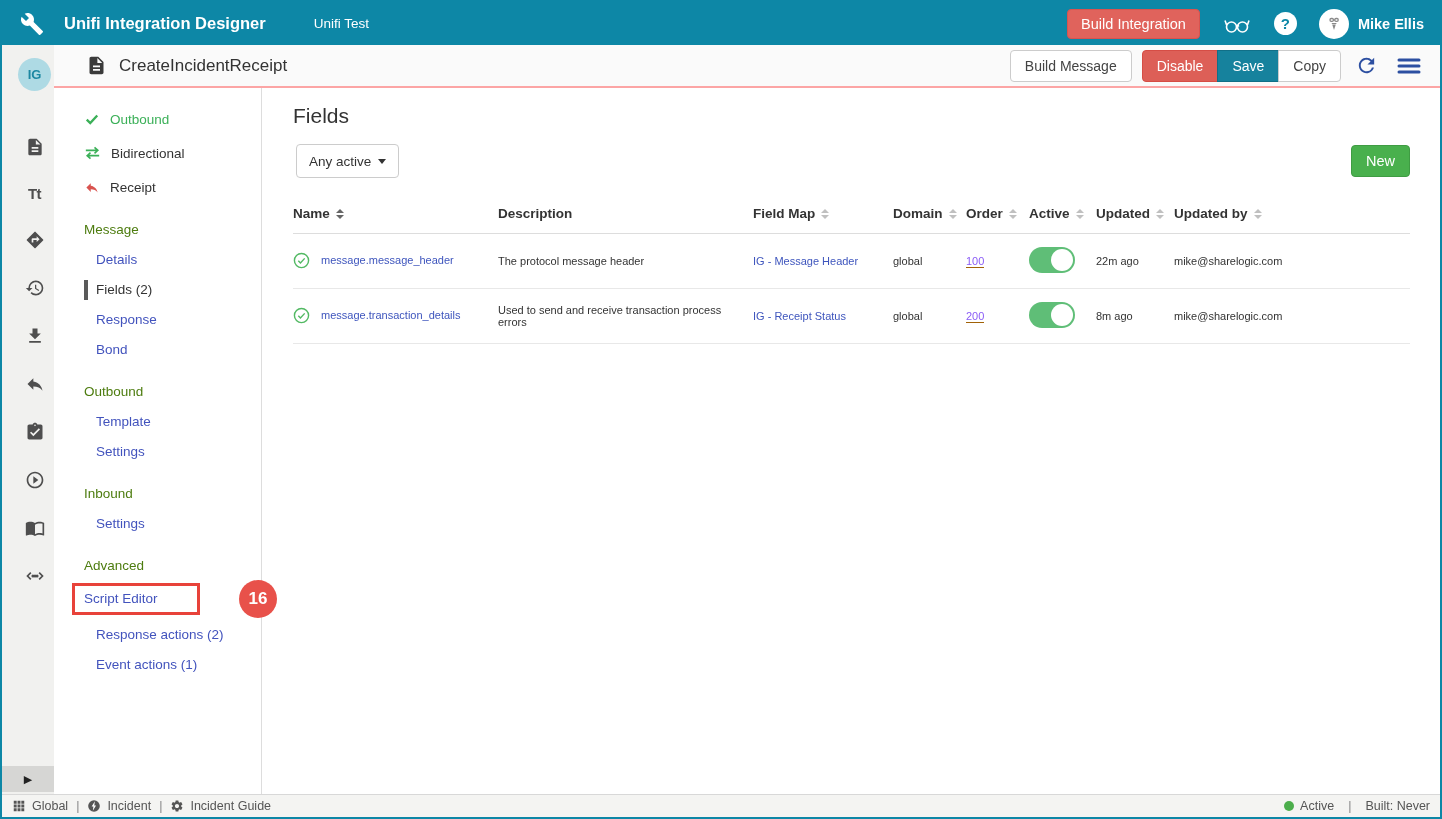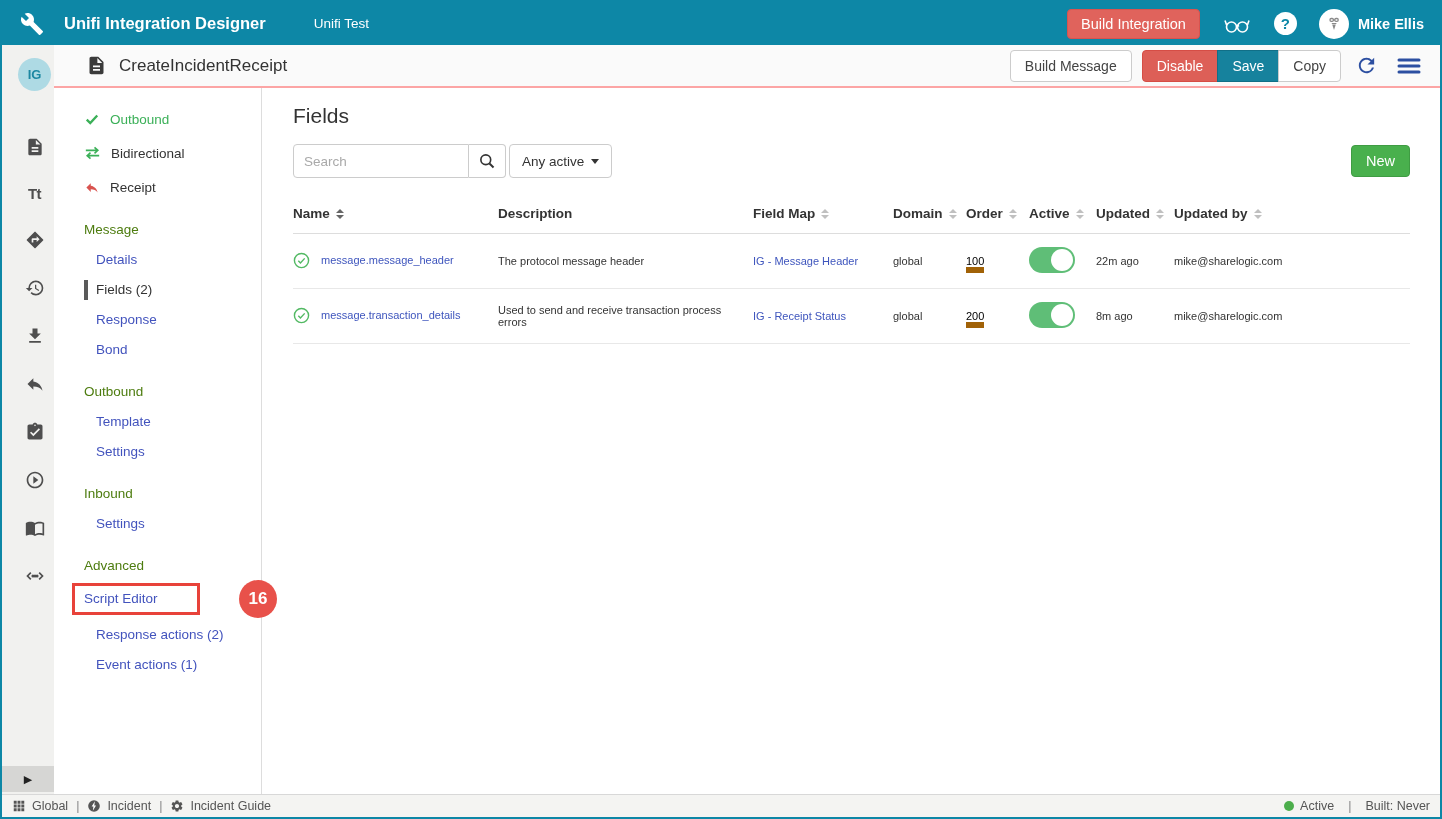--- a/index.html
+++ b/index.html
@@ -74,21 +74,21 @@
   table.fields { width:100%; border-collapse:collapse; margin-top:16px; table-layout:fixed; }
   table.fields th { text-align:left; font-size:13.5px; color:#333; font-weight:bold; padding:12px 10px 12px 0; border-bottom:1px solid #ddd; white-space:nowrap; }
   table.fields td { font-size:11px; color:#333; padding:13px 10px 13px 0; border-bottom:1px solid #e8e8e8; vertical-align:middle; }
   .col-name{width:205px;} .col-desc{width:255px;} .col-map{width:140px;} .col-domain{width:73px;} .col-order{width:63px;} .col-active{width:67px;} .col-updated{width:78px;} .col-by{width:auto;}
   .sort { display:inline-flex; flex-direction:column; gap:2px; margin-left:6px; vertical-align:middle; }
   .sort i { display:block; width:0; height:0; border-left:4px solid transparent; border-right:4px solid transparent; }
   .sort .up { border-bottom:4px solid #c0c0c0; } .sort .down { border-top:4px solid #c0c0c0; }
   .sort.active .up { border-bottom-color:#666; } .sort.active .down { border-top-color:#666; }
   a.cell-link { color:#3e55bd; text-decoration:none; cursor:pointer; }
   .row-check { display:inline-block; vertical-align:middle; margin-right:8px; }
-  .order-val { color:#000000; border-bottom:6px solid #a16207; cursor:pointer; }
+  .order-val { color:#8b5cf6; border-bottom:1px solid #a16207; cursor:pointer; }
   .toggle { width:46px; height:26px; background:#5fbe77; border-radius:13px; position:relative; cursor:pointer; display:inline-block; }
   .toggle .knob { position:absolute; right:2px; top:2px; width:22px; height:22px; background:#fff; border-radius:50%; }
 
   
   .footer { height:23px; background:#f4f4f2; border-top:1px solid #d8d8d8; display:flex; align-items:center; padding:0 10px; font-size:12.5px; color:#555; flex:0 0 auto; }
   .footer .seg { display:flex; align-items:center; gap:6px; cursor:pointer; }
   .footer .sep { margin:0 8px; color:#888; cursor:default; }
   .footer-right { margin-left:auto; display:flex; align-items:center; gap:6px; }
   .green-dot { width:10px; height:10px; border-radius:50%; background:#4cae4c; display:inline-block; }
 </style>
@@ -263,29 +263,20 @@
 
           <div class="nav-section-title">Advanced</div>
           <a class="nav-item boxed">Script Editor</a>
           <a class="nav-item">Response actions (2)</a>
           <a class="nav-item">Event actions (1)</a>
         </div>
 
         <div class="main">
           <h1 class="page-title">Fields</h1>
           <div class="toolbar">
-            <div class="search-wrap">
-              <input class="search-input" type="text" placeholder="Search" style="">
-              <button class="search-btn">
-                <svg width="18" height="18" viewBox="0 0 22 22">
-                    <circle cx="9.5" cy="9.5" r="6" fill="none" stroke="#333" stroke-width="2"></circle>
-                    <line x1="14" y1="14" x2="19" y2="19" stroke="#333" stroke-width="2.4"></line>
-                  </svg>
-              </button>
-            </div>
             <button class="filter-btn">
               <span>Any active</span>
               <span class="caret-down"></span>
             </button>
             <button class="btn-new">New</button>
           </div>
 
           <table class="fields">
             <colgroup>
               <col class="col-name">

